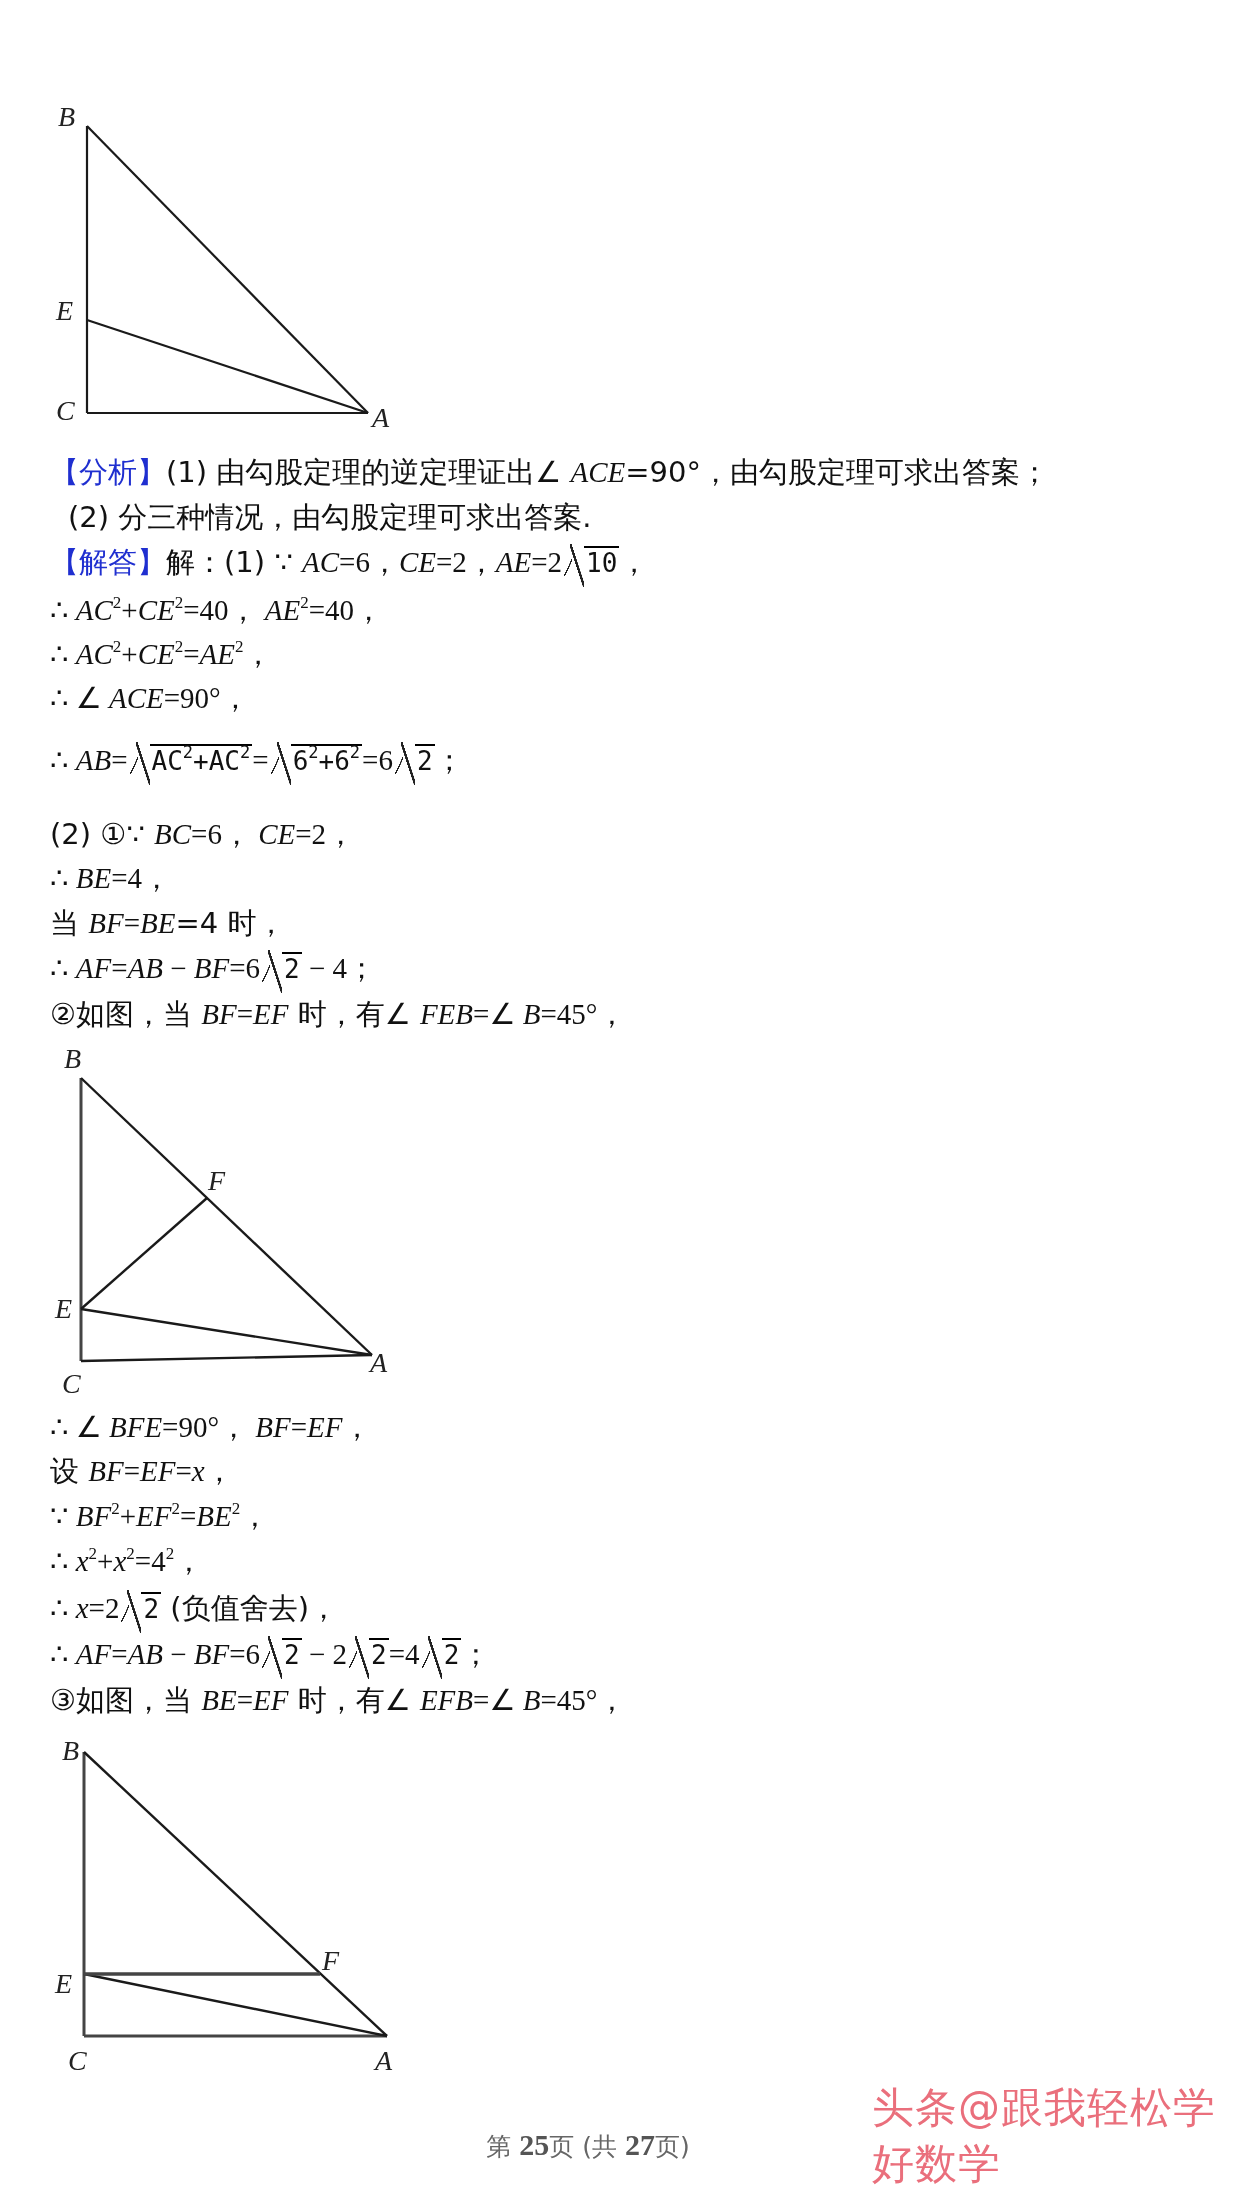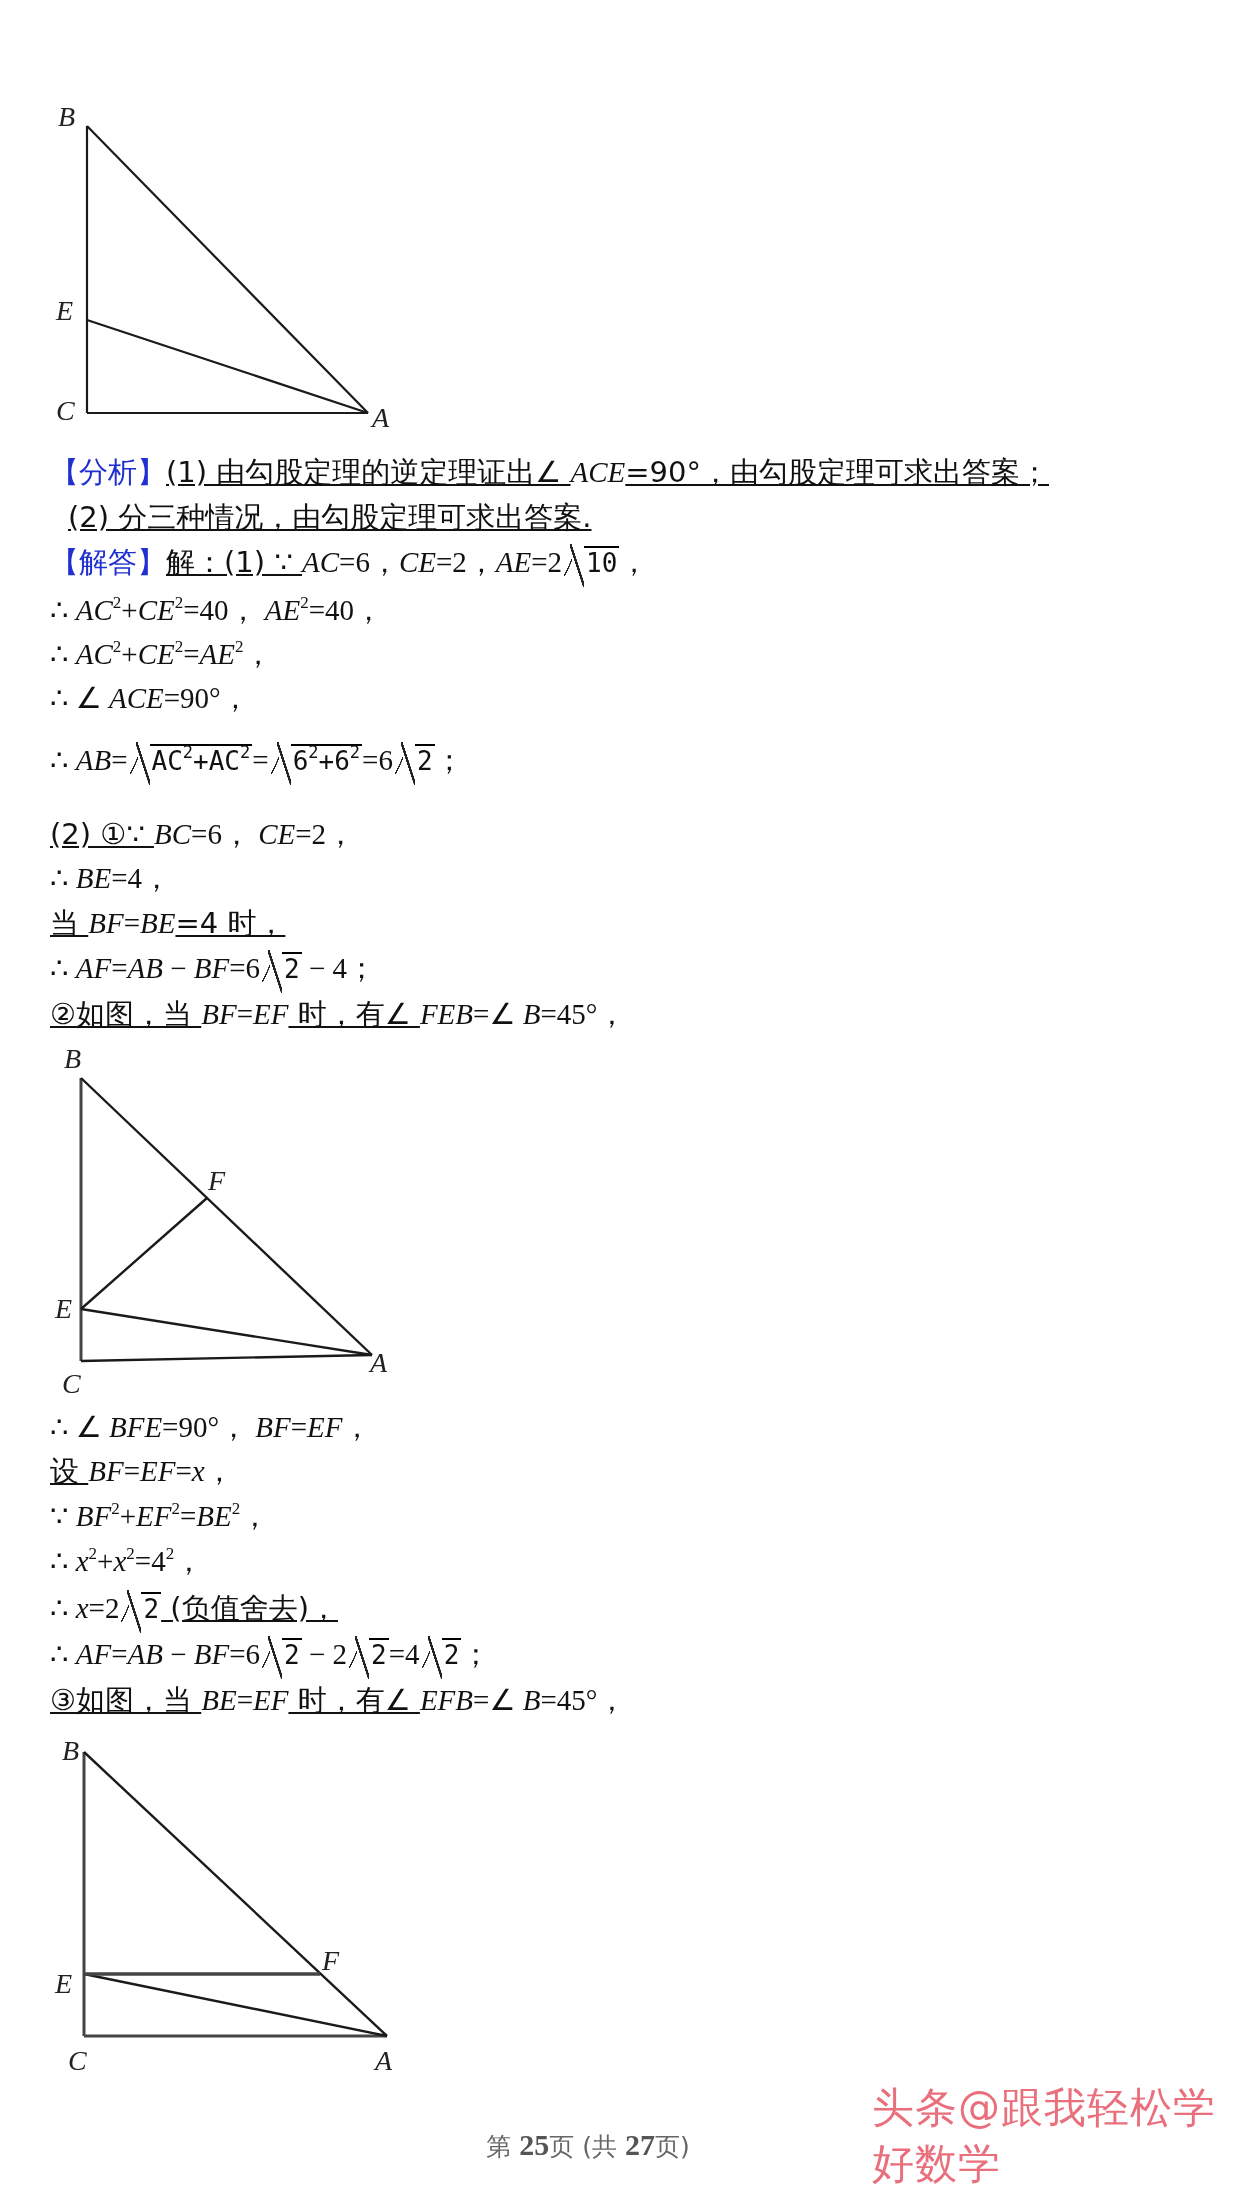--- a/index.html
+++ b/index.html
@@ -1,21 +1,21 @@
 <!DOCTYPE html>
 <html><head>
 <meta charset="utf-8">
 <style>
   html, body { margin:0; padding:0; background:#ffffff; }
   body { width:1242px; height:2208px; position:relative; overflow:hidden;
          font-family:"DejaVu Serif", "Liberation Serif", serif; color:#111; }
   .line { position:absolute; left:50px; font-size:29px; line-height:40px; white-space:nowrap; }
   .line .m { font-family:"Liberation Serif", serif; font-style:italic; }
   .line .n { font-family:"Liberation Serif", serif; }
-  .line .cjk { font-family:"DejaVu Sans", sans-serif;text-decoration:underline; }
+  .line .cjk { font-family:"DejaVu Sans", sans-serif; }
   .tag { color:#1f2fd0; font-family:"DejaVu Sans", sans-serif; }
   sup { font-size:17px; vertical-align:12px; line-height:0; font-family:"Liberation Serif", serif; font-style:normal; }
   .sqrt { display:inline-block; position:relative; padding-left:20px; margin-left:2px; }
   .sqrt::before { content:""; position:absolute; left:0; top:2px; bottom:-4px; width:20px;
                   background:
                    linear-gradient(to bottom right, transparent 47%, #222 48%, #222 56%, transparent 57%) 0 60% / 8px 40% no-repeat,
                    linear-gradient(to top right, transparent 46%, #222 47%, #222 55%, transparent 56%) 6px 0 / 14px 100% no-repeat; }
   .sqrt .rad { border-top:2px solid #000000; padding:0 2px; font-family:"DejaVu Sans Mono","Liberation Mono",monospace; font-style:normal; font-size:26px; }
   .sqrt .rad sup { font-family:"DejaVu Sans Mono", monospace; }
   .fig { position:absolute; left:0; top:0; }

